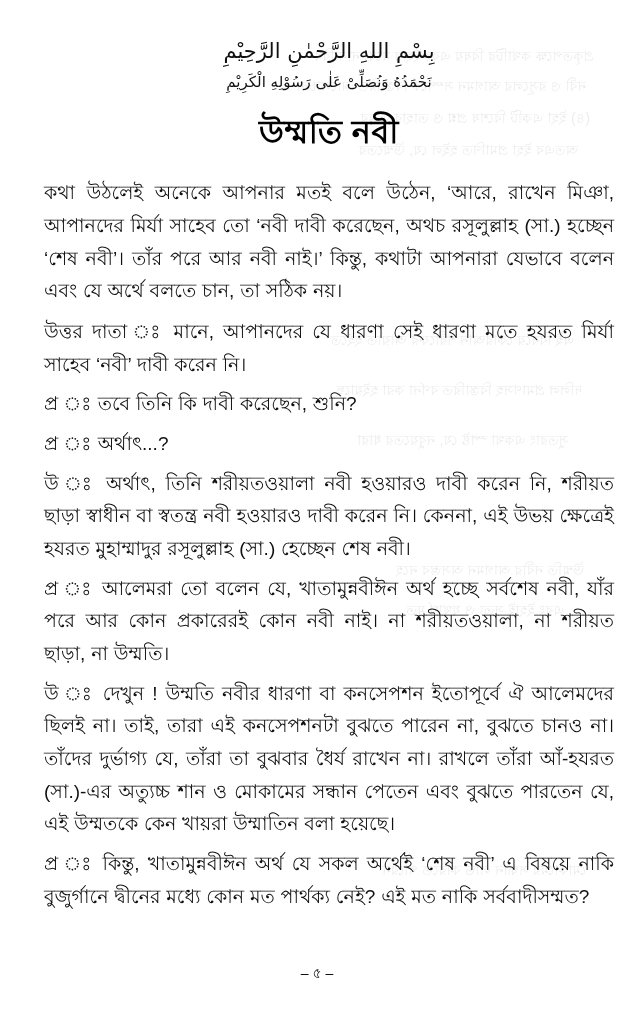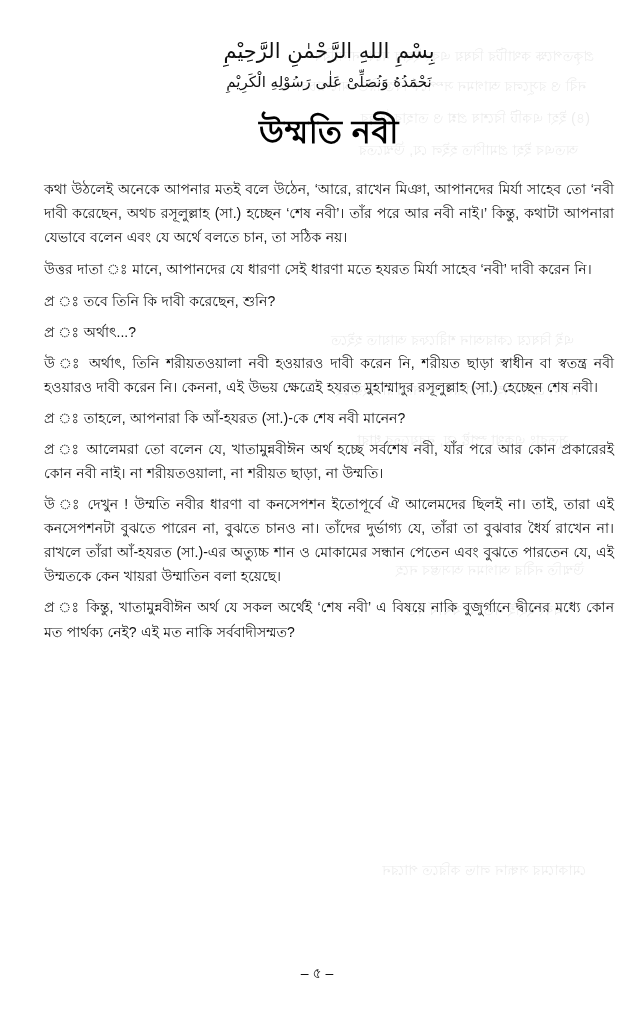--- a/index.html
+++ b/index.html
@@ -69,21 +69,21 @@
   .doc-title {
     text-align: center;
     font-size: 32px;
     font-weight: bold;
     margin: 16px 0 16px 0;
     letter-spacing: 0.5px;
     color: #000;
   }
 
   .para {
-    font-size: 14px;
+    font-size: 19px;
     line-height: 1.72;
     margin: 0 0 8px 0;
     text-align: justify;
     text-justify: inter-word;
     color: #111;
     word-spacing: 0.5px;
   }
   .para.qa {
     margin-bottom: 7px;
   }
@@ -124,20 +124,19 @@
     <div class="salat">نَحْمَدُهُ وَنُصَلِّىْ عَلٰى رَسُوْلِهِ الْكَرِيْمِ</div>
   </div>
 
   <div class="doc-title">উম্মতি নবী</div>
 
   <p class="para first">কথা উঠলেই অনেকে আপনার মতই বলে উঠেন, ‘আরে, রাখেন মিঞা, আপানদের মির্যা সাহেব তো ‘নবী দাবী করেছেন, অথচ রসূলুল্লাহ (সা.) হচ্ছেন ‘শেষ নবী’। তাঁর পরে আর নবী নাই।’ কিন্তু, কথাটা আপনারা যেভাবে বলেন এবং যে অর্থে বলতে চান, তা সঠিক নয়।</p>
   <p class="para qa">উত্তর দাতা ঃ মানে, আপানদের যে ধারণা  সেই ধারণা মতে হযরত মির্যা সাহেব ‘নবী’ দাবী করেন নি।</p>
   <p class="para qa">প্র ঃ তবে তিনি কি দাবী করেছেন, শুনি?</p>
   <p class="para qa">প্র ঃ অর্থাৎ...?</p>
   <p class="para qa">উ ঃ অর্থাৎ, তিনি শরীয়তওয়ালা নবী হওয়ারও দাবী করেন নি, শরীয়ত ছাড়া স্বাধীন বা স্বতন্ত্র নবী হওয়ারও দাবী করেন নি। কেননা, এই উভয় ক্ষেত্রেই  হযরত মুহাম্মাদুর রসূলুল্লাহ (সা.) হেচ্ছেন শেষ নবী।</p>
-  <p class="para qa">প্র ঃ তাহলে, আপনারা কি আঁ-হযরত (সা.)-কে শেষ নবী মানেন?</p>
   <p class="para qa">প্র ঃ আলেমরা তো বলেন যে, খাতামুন্নবীঈন অর্থ হচ্ছে সর্বশেষ নবী, যাঁর পরে আর কোন প্রকারেরই কোন নবী নাই। না শরীয়তওয়ালা, না শরীয়ত ছাড়া, না উম্মতি।</p>
   <p class="para qa">উ ঃ দেখুন ! উম্মতি নবীর ধারণা বা কনসেপশন ইতোপূর্বে ঐ আলেমদের ছিলই না। তাই, তারা এই কনসেপশনটা বুঝতে পারেন না, বুঝতে চানও না। তাঁদের দুর্ভাগ্য যে, তাঁরা তা বুঝবার ধৈর্য রাখেন না। রাখলে তাঁরা আঁ-হযরত (সা.)-এর অত্যুচ্চ শান ও মোকামের সন্ধান পেতেন এবং বুঝতে পারতেন যে, এই উম্মতকে কেন খায়রা উম্মাতিন বলা হয়েছে।</p>
   <p class="para qa">প্র ঃ কিন্তু, খাতামুন্নবীঈন অর্থ যে সকল অর্থেই ‘শেষ নবী’ এ বিষয়ে নাকি বুজুর্গানে দ্বীনের মধ্যে কোন মত পার্থক্য নেই? এই মত নাকি সর্ববাদীসম্মত?</p>
 
 </div>
 
 <div class="page-number">– ৫ –</div>
 
 </body></html>

